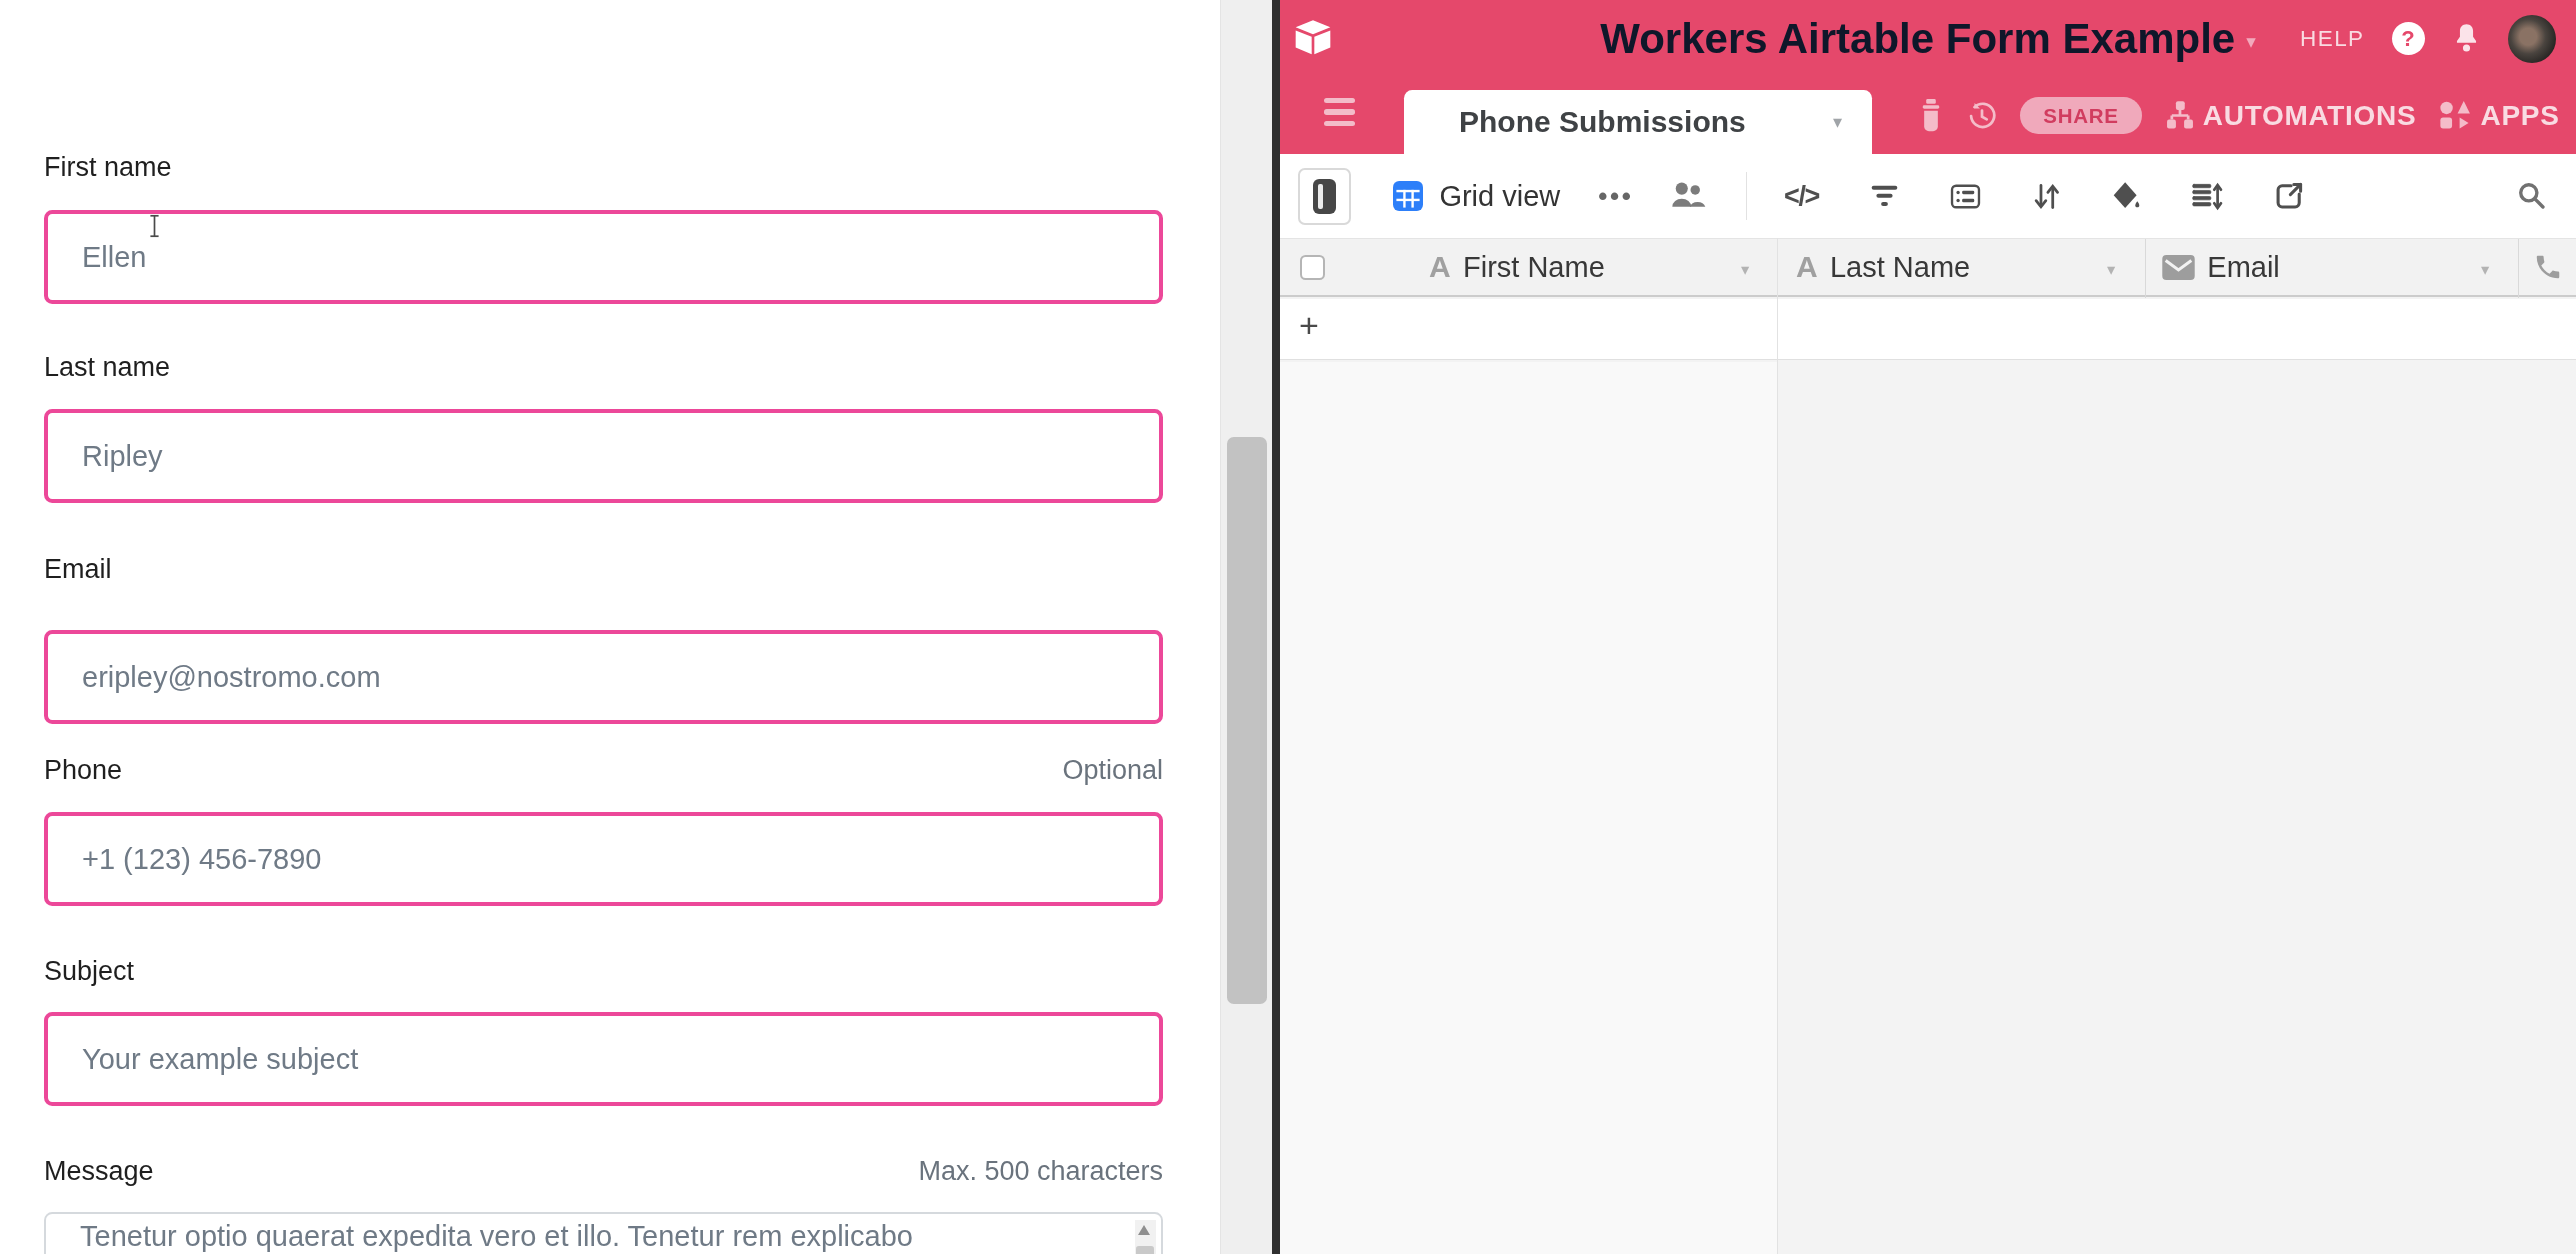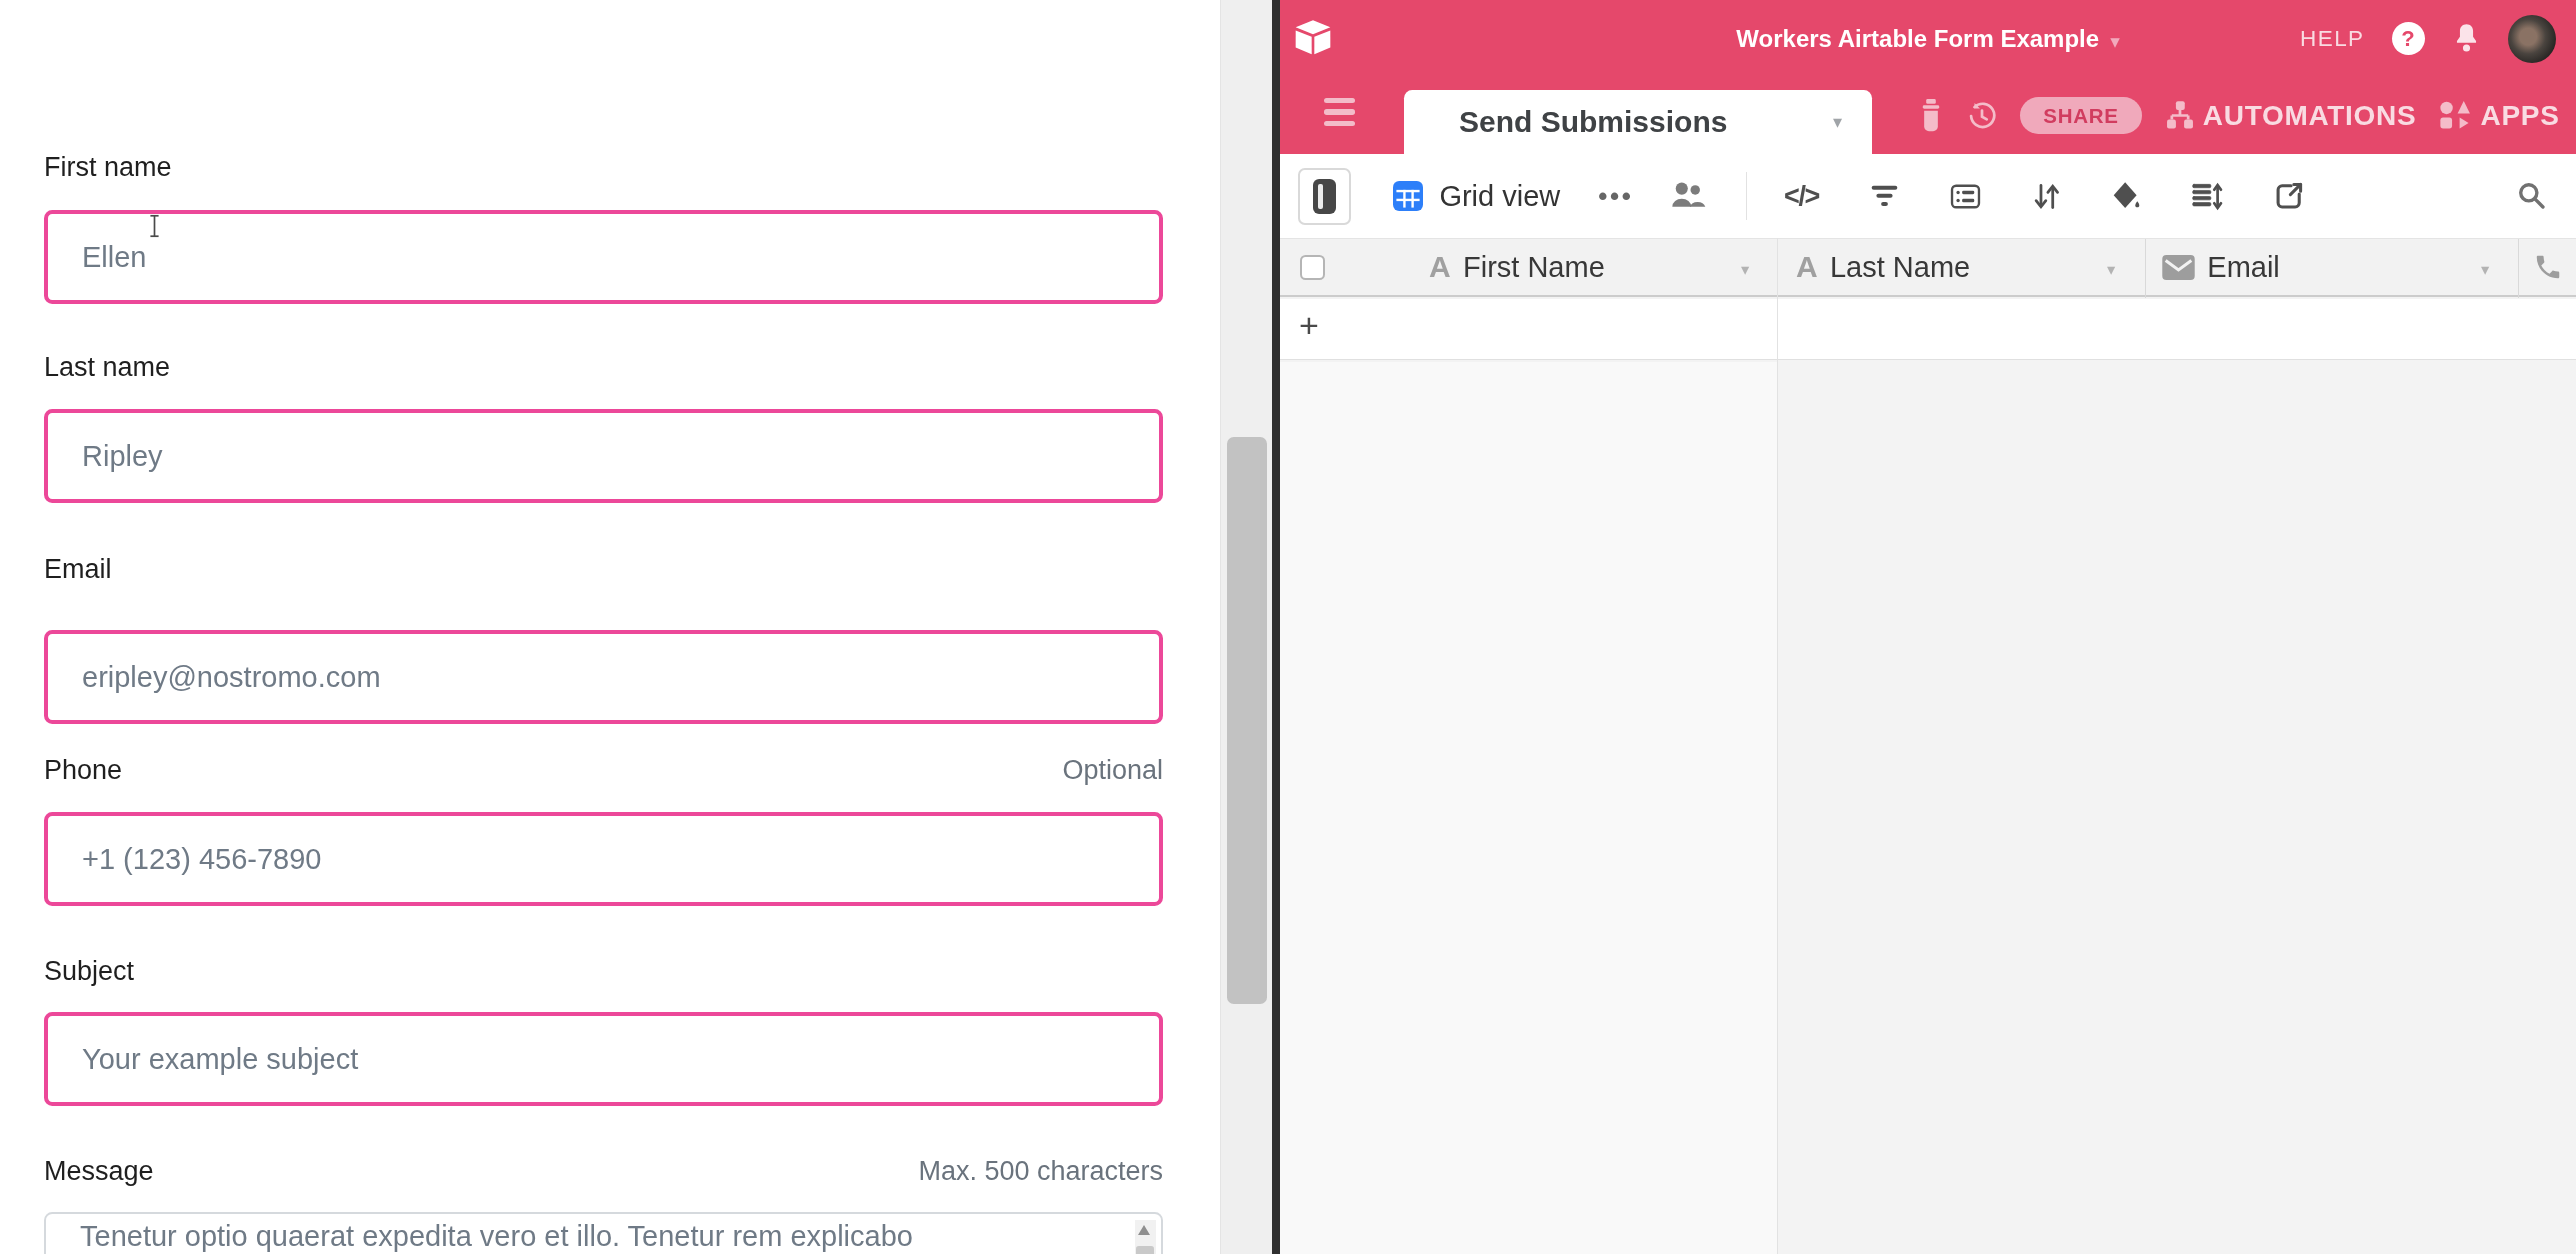--- a/index.html
+++ b/index.html
@@ -39,21 +39,21 @@
   
   .page-sb{position:absolute;left:1220px;top:0;width:52px;height:1255px;background:#efefef;border-left:1.4px solid #e4e4e4;}
   .page-sb-thumb{position:absolute;left:6.1px;top:437px;width:40px;height:567px;background:#c2c2c2;border-radius:6.8px;}
   .split{position:absolute;left:1272px;top:0;width:8.2px;height:1255px;background:#2f2f2f;}
 
   
   .at{position:absolute;left:1280px;top:0;width:1296px;height:1255px;background:#f3f3f3;overflow:hidden;}
   .at-top{position:absolute;left:0;top:0;width:100%;height:77px;background:var(--red);}
   .at-logo{position:absolute;left:15px;top:19px;}
   .at-title-wrap{position:absolute;left:0;top:0;width:100%;height:77px;display:flex;align-items:center;justify-content:center;gap:11px;}
-  .at-title{font-size:24px;font-weight:700;color:#ffffff;}
+  .at-title{font-size:42px;font-weight:700;color:#0f172a;}
   .at-title-caret{font-size:19px;color:#f2a9bc;padding-top:5.5px;}
   .at-top-right{position:absolute;right:20.5px;top:0;height:77px;display:flex;align-items:center;gap:27px;}
   .at-help{font-size:22.5px;font-weight:400;letter-spacing:1.4px;color:var(--pinktext);}
   .q-circle{width:33px;height:33px;border-radius:50%;background:#fff;display:flex;align-items:center;justify-content:center;
             font-size:22px;font-weight:700;color:var(--red);}
   .avatar{width:48px;height:48px;border-radius:50%;
           background:radial-gradient(circle at 42% 45%, #8a7264 0 22%, #4a443f 45%, #262422 75%);}
 
   .at-tabs{position:absolute;left:0;top:77px;width:100%;height:77px;background:var(--red);}
   .hamburger{position:absolute;left:44px;top:20.5px;width:31px;cursor:pointer;}
@@ -172,21 +172,21 @@
       </div>
     </header>
 
     <div class="at-tabs">
       <span class="hamburger">
         <div></div>
           <div></div>
           <div></div>
       </span>
       <div class="at-tab">
-        <span class="at-tab-label">Send Submissions</span>
+        <span class="at-tab-label">Phone Submissions</span>
         <span class="at-tab-caret">▾</span>
       </div>
       <div class="at-tabs-right">
         <span style="display:flex;">
           <svg width="26" height="33" viewBox="0 0 38 48" fill="#f4bcc9">
             <rect x="12" y="0" width="14" height="7" rx="2"></rect>
             <rect x="7" y="9" width="24" height="5" rx="2"></rect>
             <path d="M9 17 h20 v23 a7 7 0 0 1 -7 7 h-6 a7 7 0 0 1 -7 -7 z"></path>
           </svg>
         </span>

